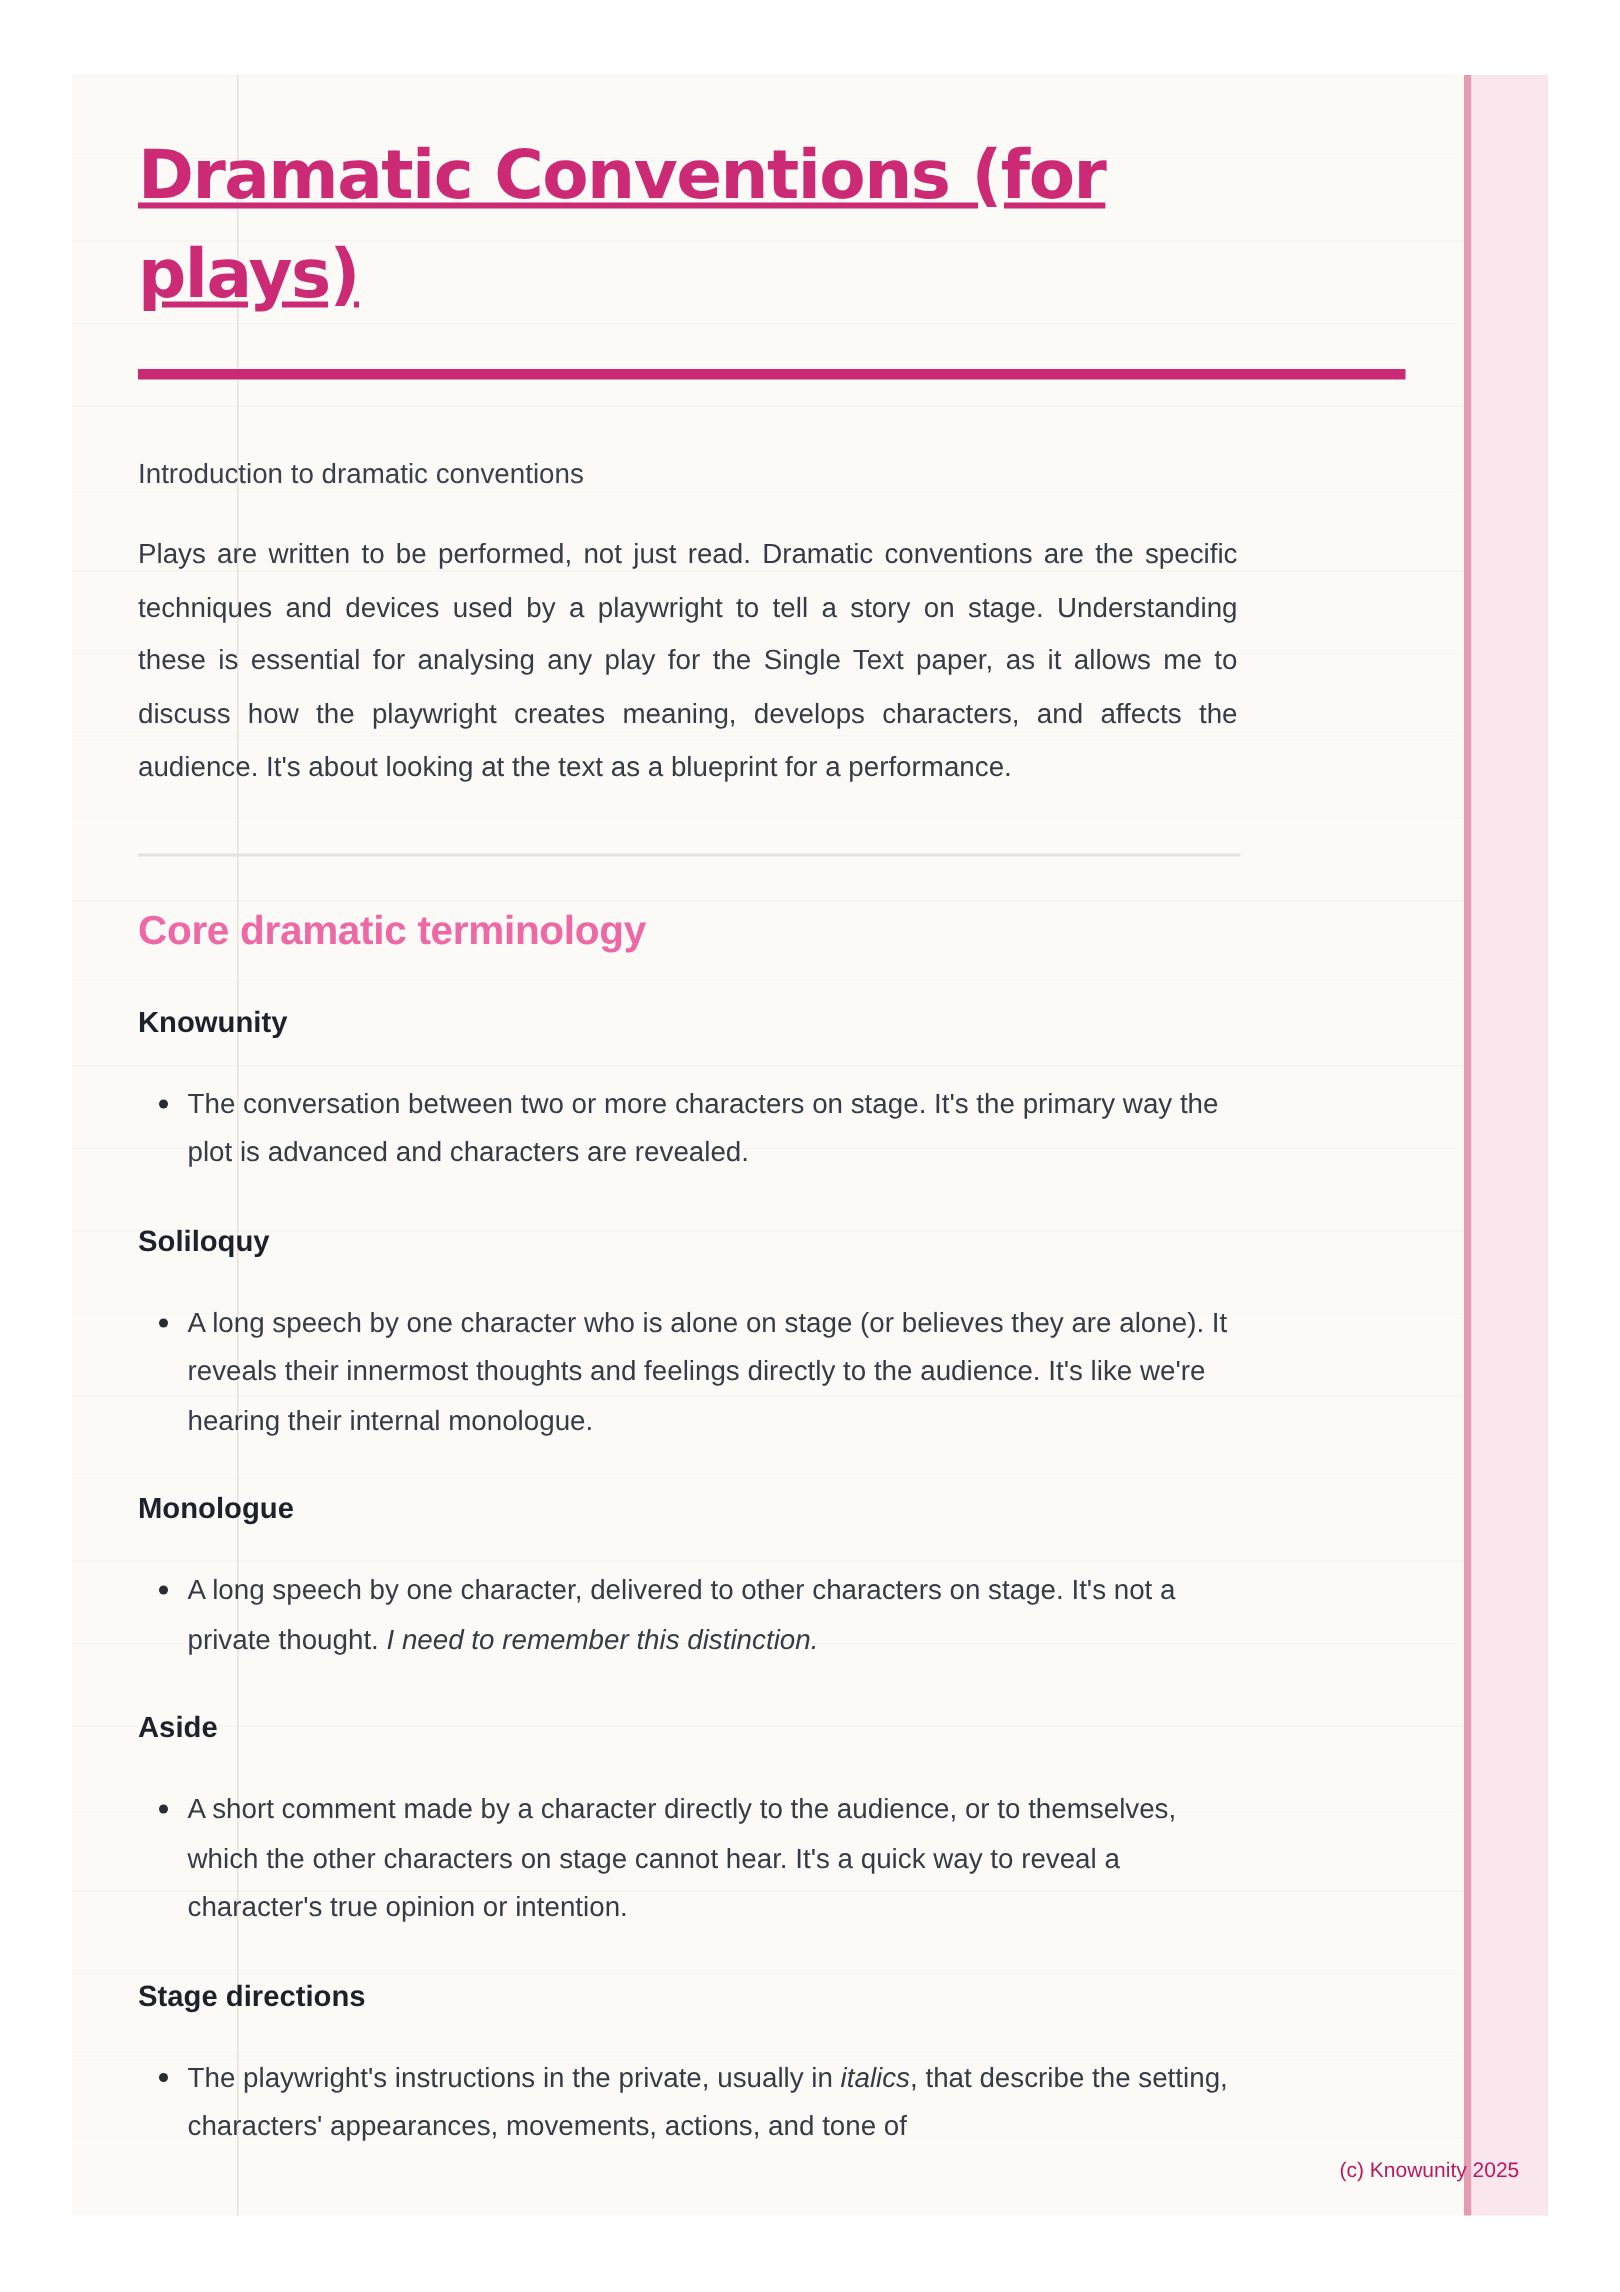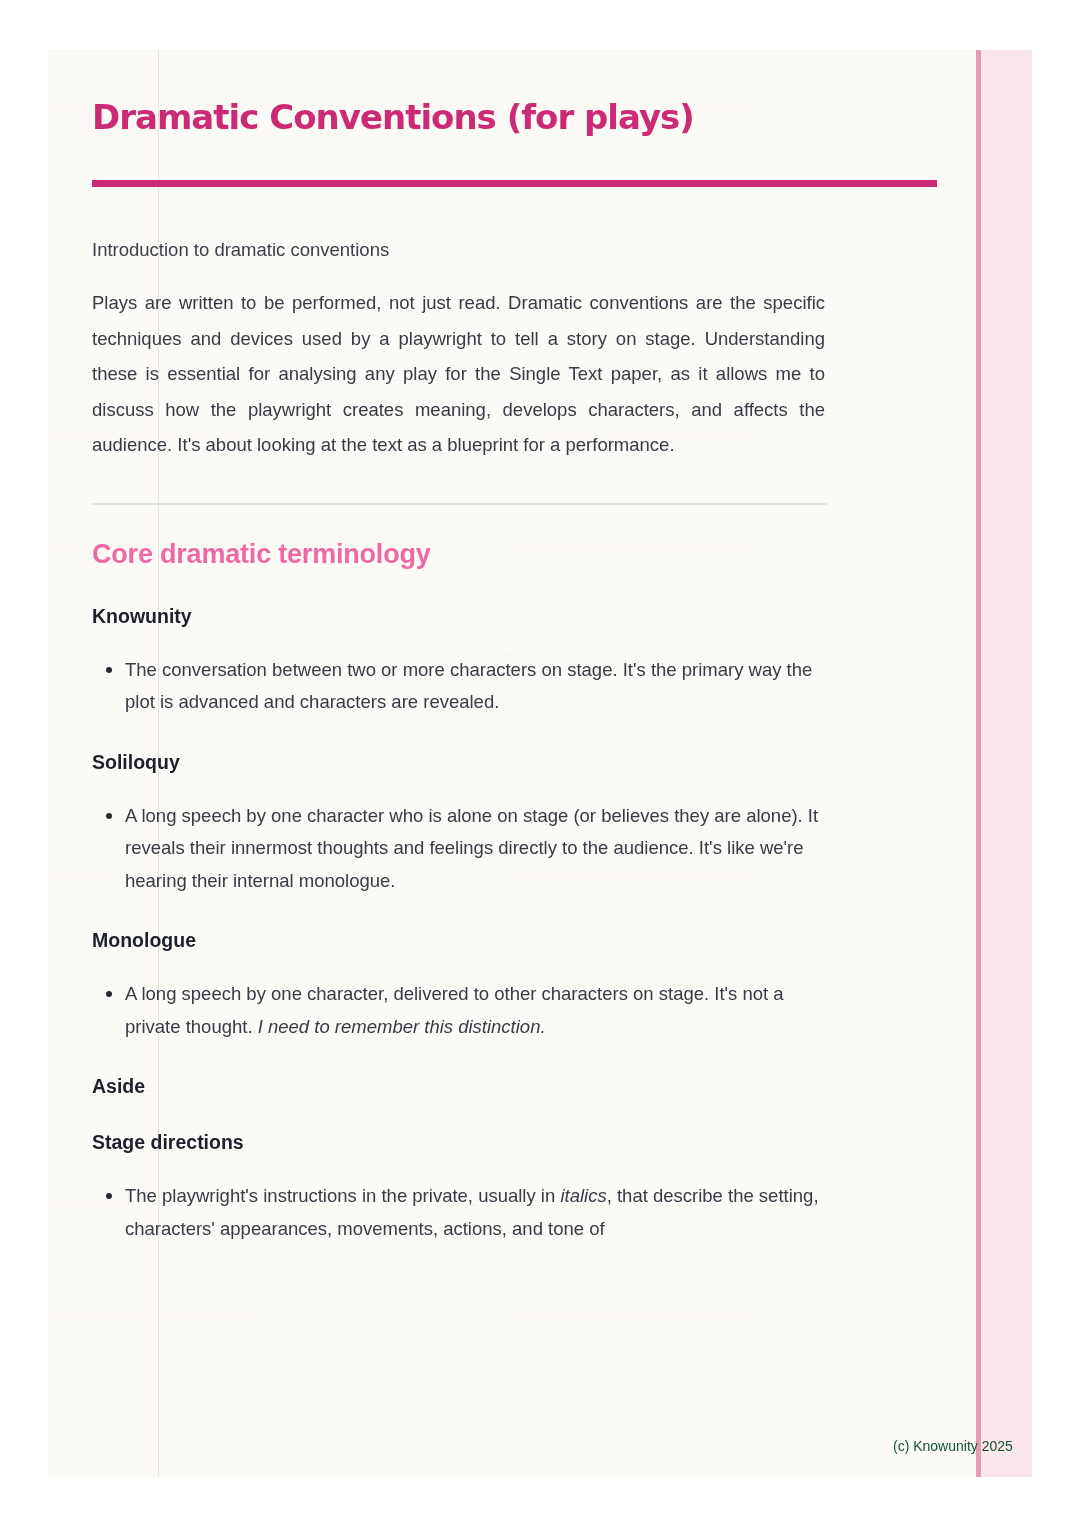--- a/index.html
+++ b/index.html
@@ -27,22 +27,23 @@
   .stripe-band{
     position:absolute;left:933px;top:0;width:51px;height:100%;
     background:#fae6ed;
   }
   .content{
     position:absolute;left:44px;top:0;width:845px;
   }
   h1.doc-title{
     margin:34px 0 0 0;max-width:770px;
     font-family:"DejaVu Sans", sans-serif;
-    font-weight:800;font-size:34px;line-height:66px;letter-spacing:-1px;
+    font-weight:800;font-size:45px;line-height:66px;letter-spacing:-1px;
     color:#cd2a76;
+    text-decoration:underline;
   }
   .title-rule{
     border:none;height:7px;width:845px;margin:30px 0 0 0;
     background:#c92a73;
   }
   .intro-label{
     margin:52px 0 0 0;
     font-size:18.5px;line-height:22px;color:#3b404b;
   }
   .intro-paragraph{
@@ -70,21 +71,21 @@
   ul.term-bullets li{
     position:relative;padding-left:33px;max-width:705px;
     font-size:18.5px;line-height:32.5px;color:#363b45;
   }
   ul.term-bullets li::before{
     content:"";position:absolute;left:14px;top:13px;
     width:6px;height:6px;border-radius:50%;background:#272b33;
   }
   .watermark{
     position:absolute;left:893px;top:1438px;z-index:5;
-    font-size:14px;color:#14532d;white-space:nowrap;
+    font-size:14px;color:#be185d;white-space:nowrap;
   }
   i{font-style:italic;}
 </style>
 </head>
 <body>
 
 <div class="page">
   <div class="margin-line"></div>
   <div class="stripe-line"></div>
   <div class="stripe-band"></div>
@@ -116,20 +117,23 @@
 
     <section>
       <h3 class="term-heading">Monologue</h3>
       <ul class="term-bullets">
         <li><span>A long speech by one character, delivered to other characters on stage. It's not a private thought. </span><i>I need to remember this distinction.</i></li>
       </ul>
     </section>
 
     <section>
       <h3 class="term-heading">Aside</h3>
+      <ul class="term-bullets">
+        <li><span>A short comment made by a character directly to the audience, or to themselves, which the other characters on stage cannot hear. It's a quick way to reveal a character's true opinion or intention.</span></li>
+      </ul>
     </section>
 
     <section>
       <h3 class="term-heading">Stage directions</h3>
       <ul class="term-bullets">
         <li><span>The playwright's instructions in the private, usually in </span><i>italics</i><span>, that describe the setting, characters' appearances, movements, actions, and tone of</span></li>
       </ul>
     </section>
   </div>
 </div>

